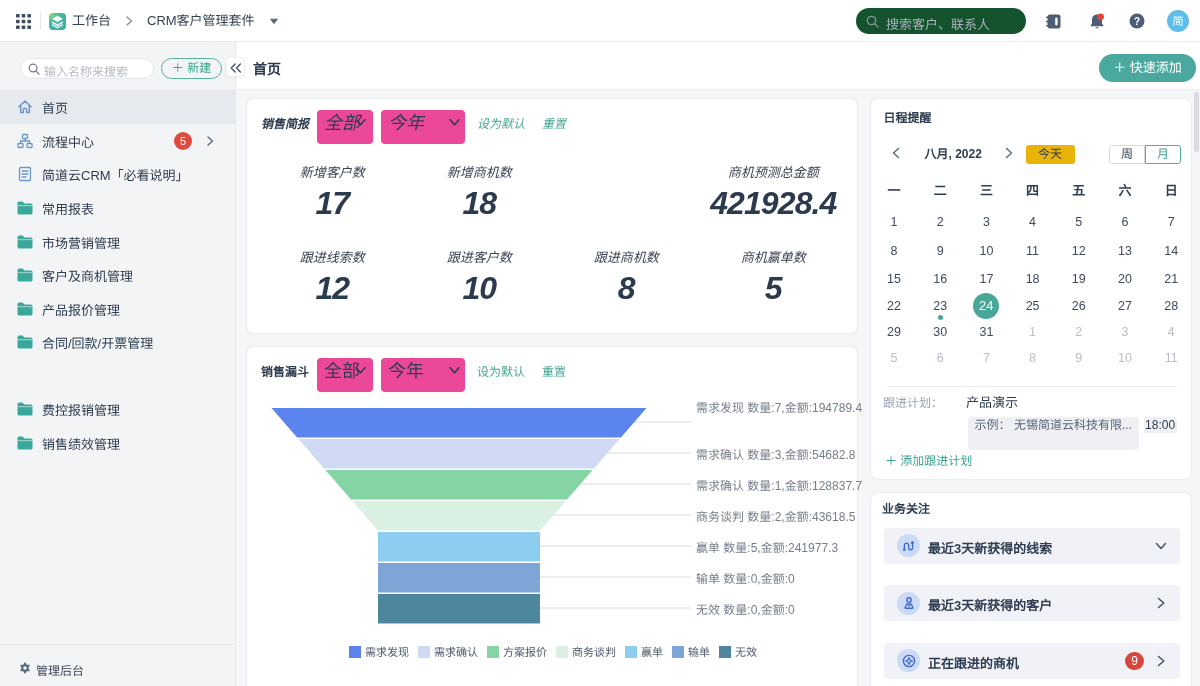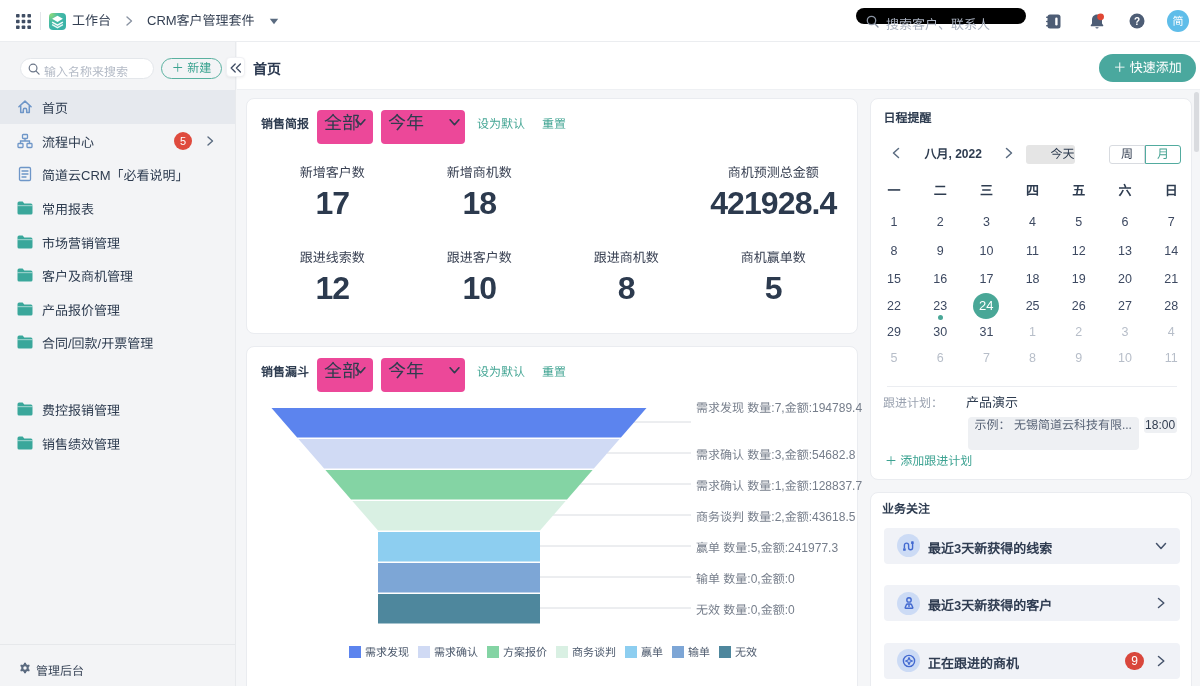--- a/index.html
+++ b/index.html
@@ -2,42 +2,42 @@
 <html lang="zh-CN"><head>
 <meta charset="utf-8">
 <style>
 * { margin:0; padding:0; box-sizing:border-box; }
 html,body { width:1200px; height:686px; overflow:hidden; }
 body { font-family:"Liberation Sans", sans-serif; background:#f5f6f8; position:relative; color:#2e3c50; }
 .abs { position:absolute; }
 
 #topbar { position:absolute; left:0; top:0; width:1200px; height:42px; background:#fff; border-bottom:1px solid #ebedf0; z-index:30; }
 #topbar .t { position:absolute; top:0; height:42px; line-height:42px; font-size:13px; color:#333f52; }
-#tb-search { position:absolute; left:856px; top:8px; width:170px; height:16px; border-radius:13px; background:#000000; }
+#tb-search { position:absolute; left:856px; top:8px; width:170px; height:26px; border-radius:13px; background:#14532d; }
 #tb-search span { position:absolute; left:30px; top:6px; font-size:13px; color:#a9b1bf; }
 .avatar { position:absolute; left:1167px; top:10px; width:22px; height:22px; border-radius:50%; background:#5fbde9; color:#fff; font-size:11px; text-align:center; line-height:23px; }
 
 #sidebar { position:absolute; left:0; top:42px; width:236px; height:644px; background:#f3f4f6; border-right:1px solid #e8eaed; z-index:20; }
 #sb-search { position:absolute; left:20px; top:16px; width:134px; height:21px; background:#fff; border:1px solid #e4e7eb; border-radius:11px; }
 #sb-search span { position:absolute; left:23px; top:3px; font-size:12px; color:#b3bac6; }
 #sb-new { position:absolute; left:161px; top:16px; width:61px; height:21px; border:1px solid #5ab1a0; border-radius:11px; color:#3ba390; font-size:12px; text-align:center; line-height:19px; }
 .mi { position:absolute; left:0; width:235px; height:34px; font-size:13px; color:#2e3c50; }
 .mi .txt { position:absolute; left:42px; top:50%; transform:translateY(-50%); white-space:nowrap; }
 .mi svg { position:absolute; left:17px; top:50%; transform:translateY(-50%); }
 .mi.sel { background:#e6e9ee; }
 #badge5 { position:absolute; left:174px; top:8px; width:18px; height:18px; border-radius:50%; background:#df4b3e; color:#fff; font-size:11px; text-align:center; line-height:18px; }
 #sb-bottom { position:absolute; left:0; top:602px; width:235px; height:42px; border-top:1px solid #e6e8eb; }
 
 #mainhead { position:absolute; left:237px; top:42px; width:963px; height:48px; background:#fff; border-bottom:1px solid #eef0f3; z-index:10; }
 #collapse { position:absolute; left:226px; top:57px; width:19px; height:20px; background:#fff; border:1px solid #f0f1f4; border-radius:4px; box-shadow:0 1px 3px rgba(0,0,0,.06); z-index:25; text-align:center; line-height:19px; color:#3c4963; font-size:14px; }
 #pg-title { position:absolute; left:253px; top:58px; font-size:14px; font-weight:bold; color:#2b3950; z-index:11; }
 #quickadd { position:absolute; left:1099px; top:54px; width:97px; height:28px; border-radius:14px; background:#4aa89e; color:#fff; font-size:13px; text-align:center; line-height:28px; z-index:11; }
 
 .card { position:absolute; background:#fff; border:1px solid #eaecf0; border-radius:8px; }
-#cardA { left:246px; top:98px; width:612px; height:236px; }
+#cardA { left:246px; top:98px; width:612px; height:236px;font-style:italic; }
 #cardB { left:246px; top:346px; width:612px; height:370px; }
 #cardC { left:870px; top:98px; width:322px; height:382px; }
 #cardD { left:870px; top:492px; width:322px; height:240px; }
 .ctitle { position:absolute; font-size:12px; font-weight:bold; color:#2e3c50; }
 .dd { position:absolute; height:34px; background:#ec4899; border-radius:4px; font-size:18px; color:#303c4f; line-height:26px; }
 .dd svg { position:absolute; top:8px; }
 .tlink { position:absolute; font-size:12px; color:#45a695; top:0; }
 
 .stat { position:absolute; width:147px; text-align:center; }
 .stat .lb { font-size:13px; color:#3a4254; }
@@ -306,21 +306,21 @@
 
 <div class="card" id="cardC">
   <div class="ctitle" style="left:12.5px;top:9px">日程提醒</div>
   <svg class="abs" style="left:20px;top:48px" width="10" height="12" viewBox="0 0 10 12">
       <path d="M7.5 1.5 L2.5 6 L7.5 10.5" stroke="#5a6b80" stroke-width="1.5" fill="none" stroke-linecap="round" stroke-linejoin="round"></path>
     </svg>
   <div class="abs" style="left:53.5px;top:44.5px;font-size:12px;font-weight:bold;color:#2e3c50">八月, 2022</div>
   <svg class="abs" style="left:133px;top:48px" width="10" height="12" viewBox="0 0 10 12">
       <path d="M2.5 1.5 L7.5 6 L2.5 10.5" stroke="#5a6b80" stroke-width="1.5" fill="none" stroke-linecap="round" stroke-linejoin="round"></path>
     </svg>
-  <div class="abs" style="left:154.5px;top:46px;width:49px;height:19px;background:#e5e5e5;border-radius:3px;font-size:12px;color:#2e3c50;text-align:right;line-height:19px">今天</div>
+  <div class="abs" style="left:154.5px;top:46px;width:49px;height:19px;background:#eab308;border-radius:3px;font-size:12px;color:#2e3c50;text-align:center;line-height:19px">今天</div>
   <div class="abs" style="left:238px;top:46px;width:36px;height:19px;background:#fff;border:1px solid #d8dbe0;border-radius:3px 0 0 3px;font-size:12px;color:#303c4f;text-align:center;line-height:17px">周</div>
   <div class="abs" style="left:274px;top:46px;width:36px;height:19px;background:#fff;border:1px solid #52ab9f;border-radius:0 3px 3px 0;font-size:12px;color:#45a292;text-align:center;line-height:17px">月</div>
   <div class="wd" style="left:23px;top:81px">一</div>
   <div class="wd" style="left:69.2px;top:81px">二</div>
   <div class="wd" style="left:115.4px;top:81px">三</div>
   <div class="wd" style="left:161.6px;top:81px">四</div>
   <div class="wd" style="left:207.8px;top:81px">五</div>
   <div class="wd" style="left:254px;top:81px">六</div>
   <div class="wd" style="left:300.2px;top:81px">日</div>
   <div class="dt" style="left:23px;top:112px">1</div>

